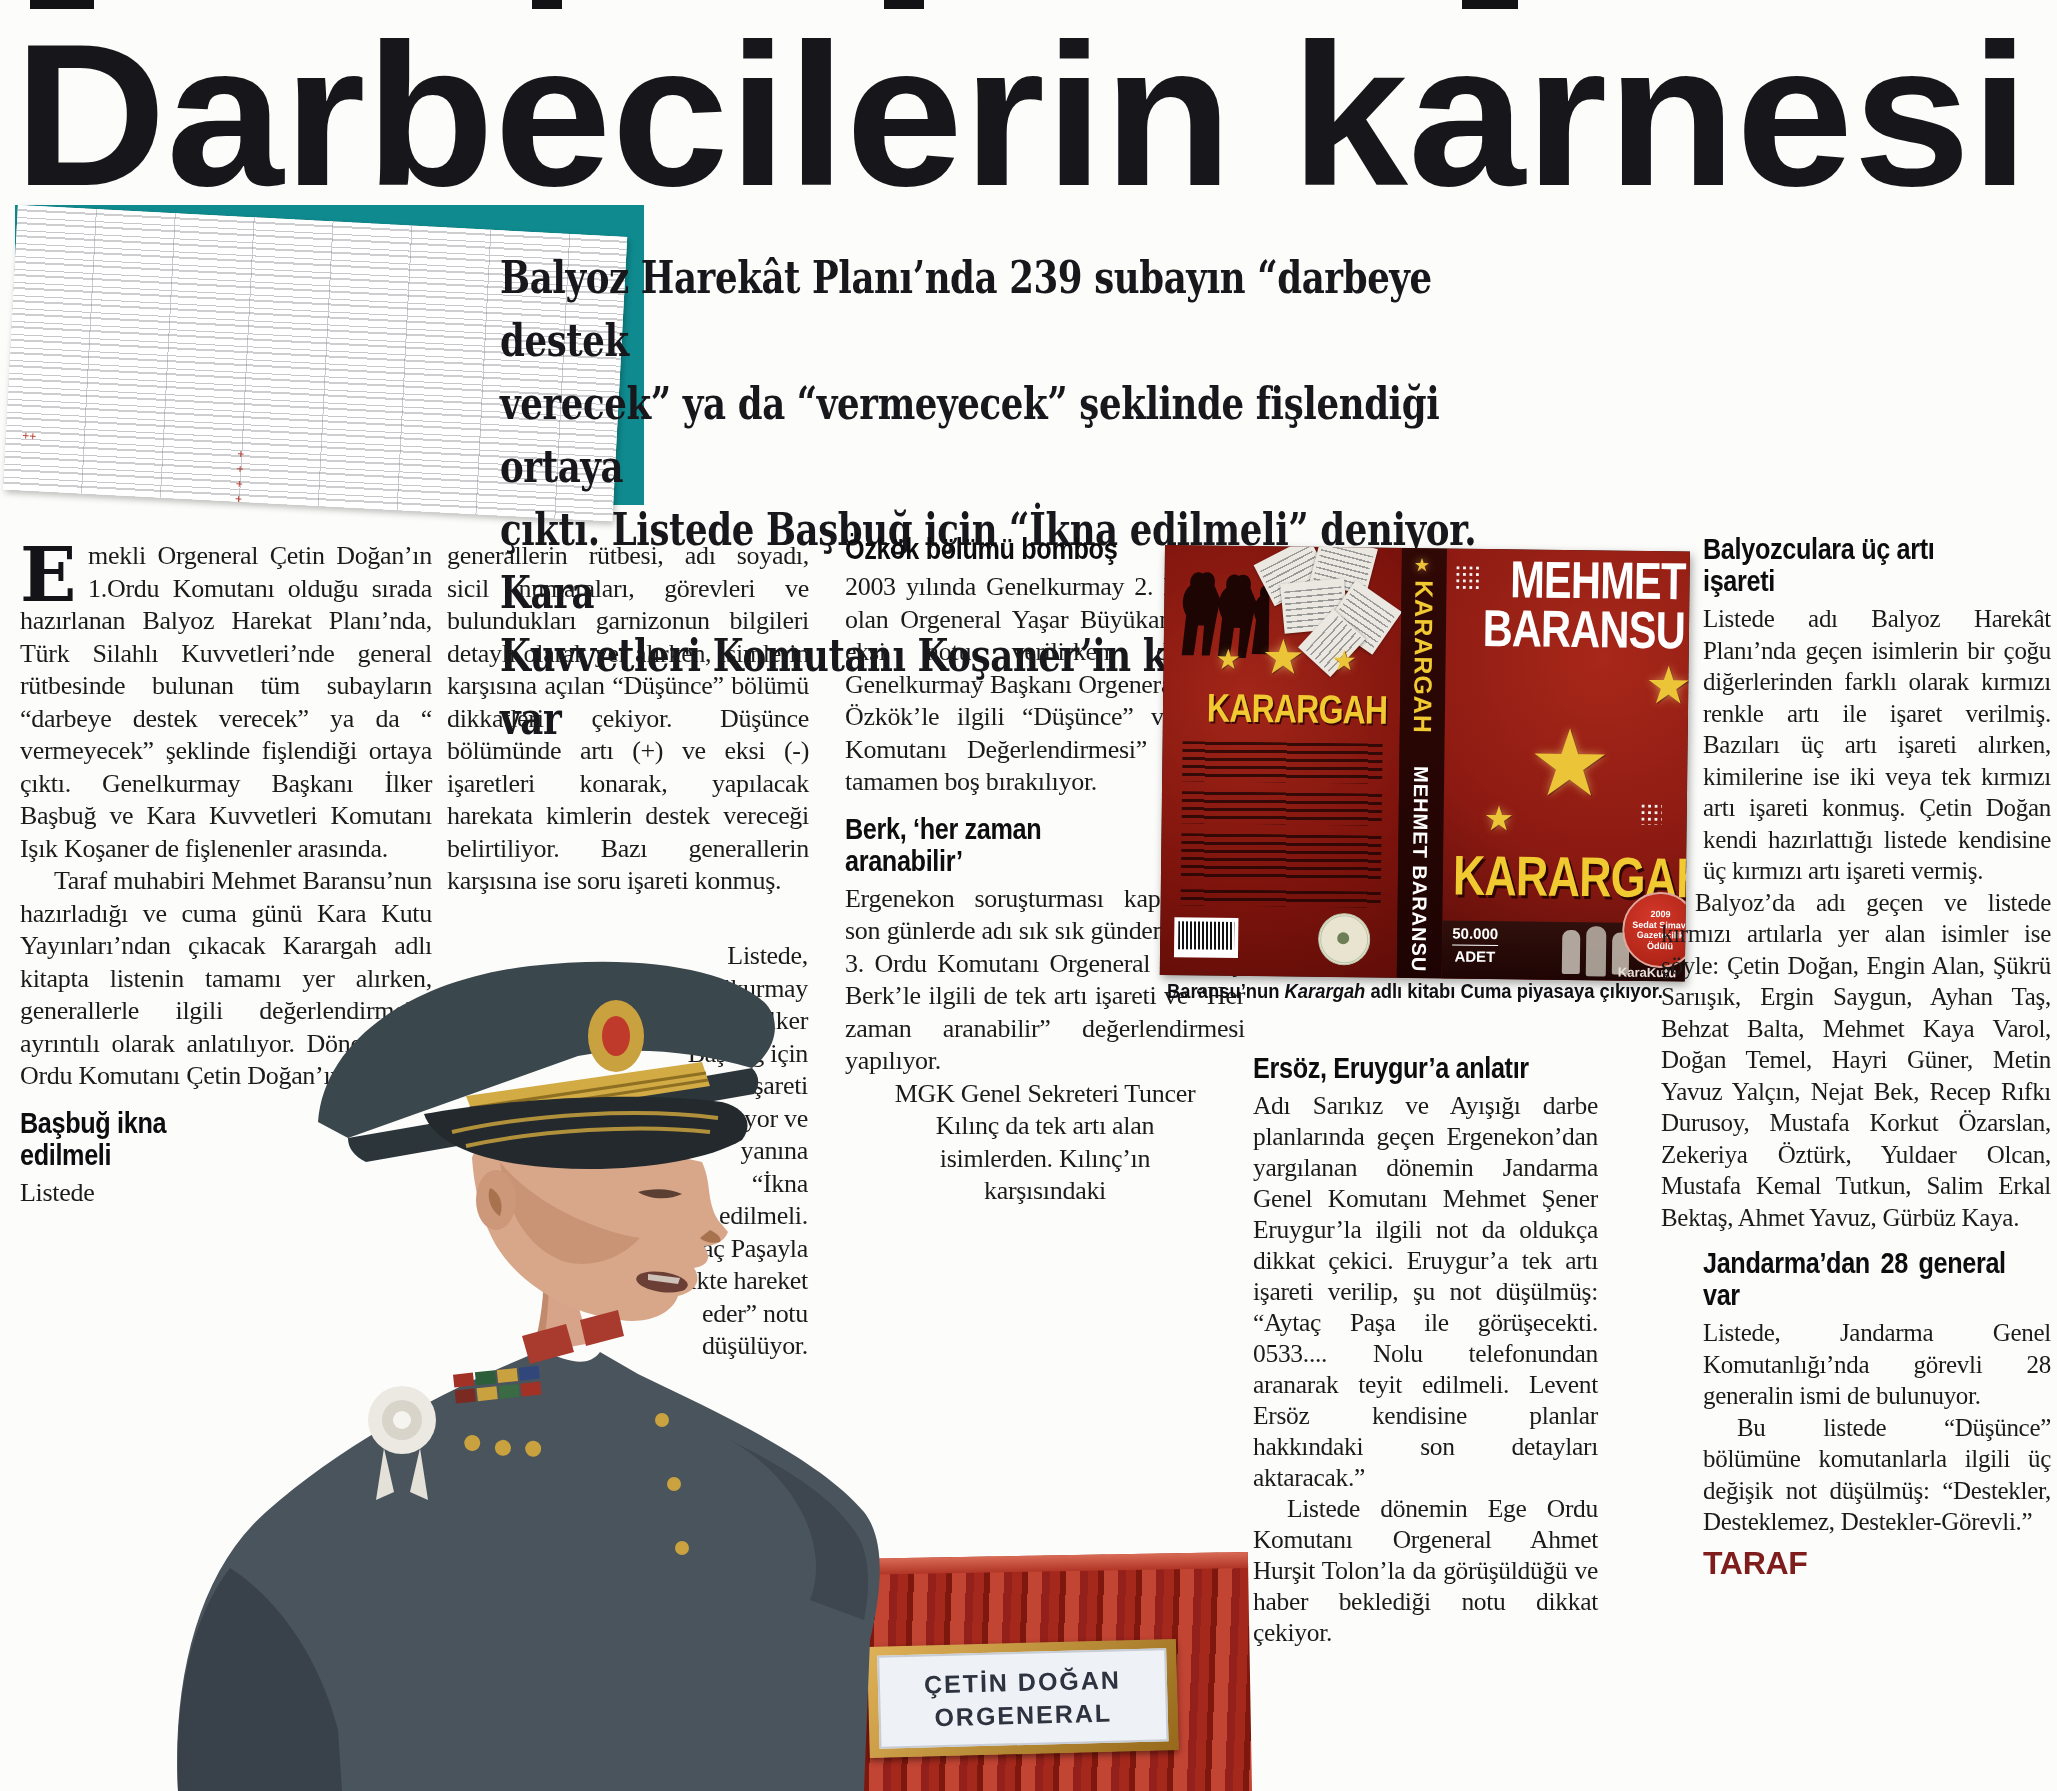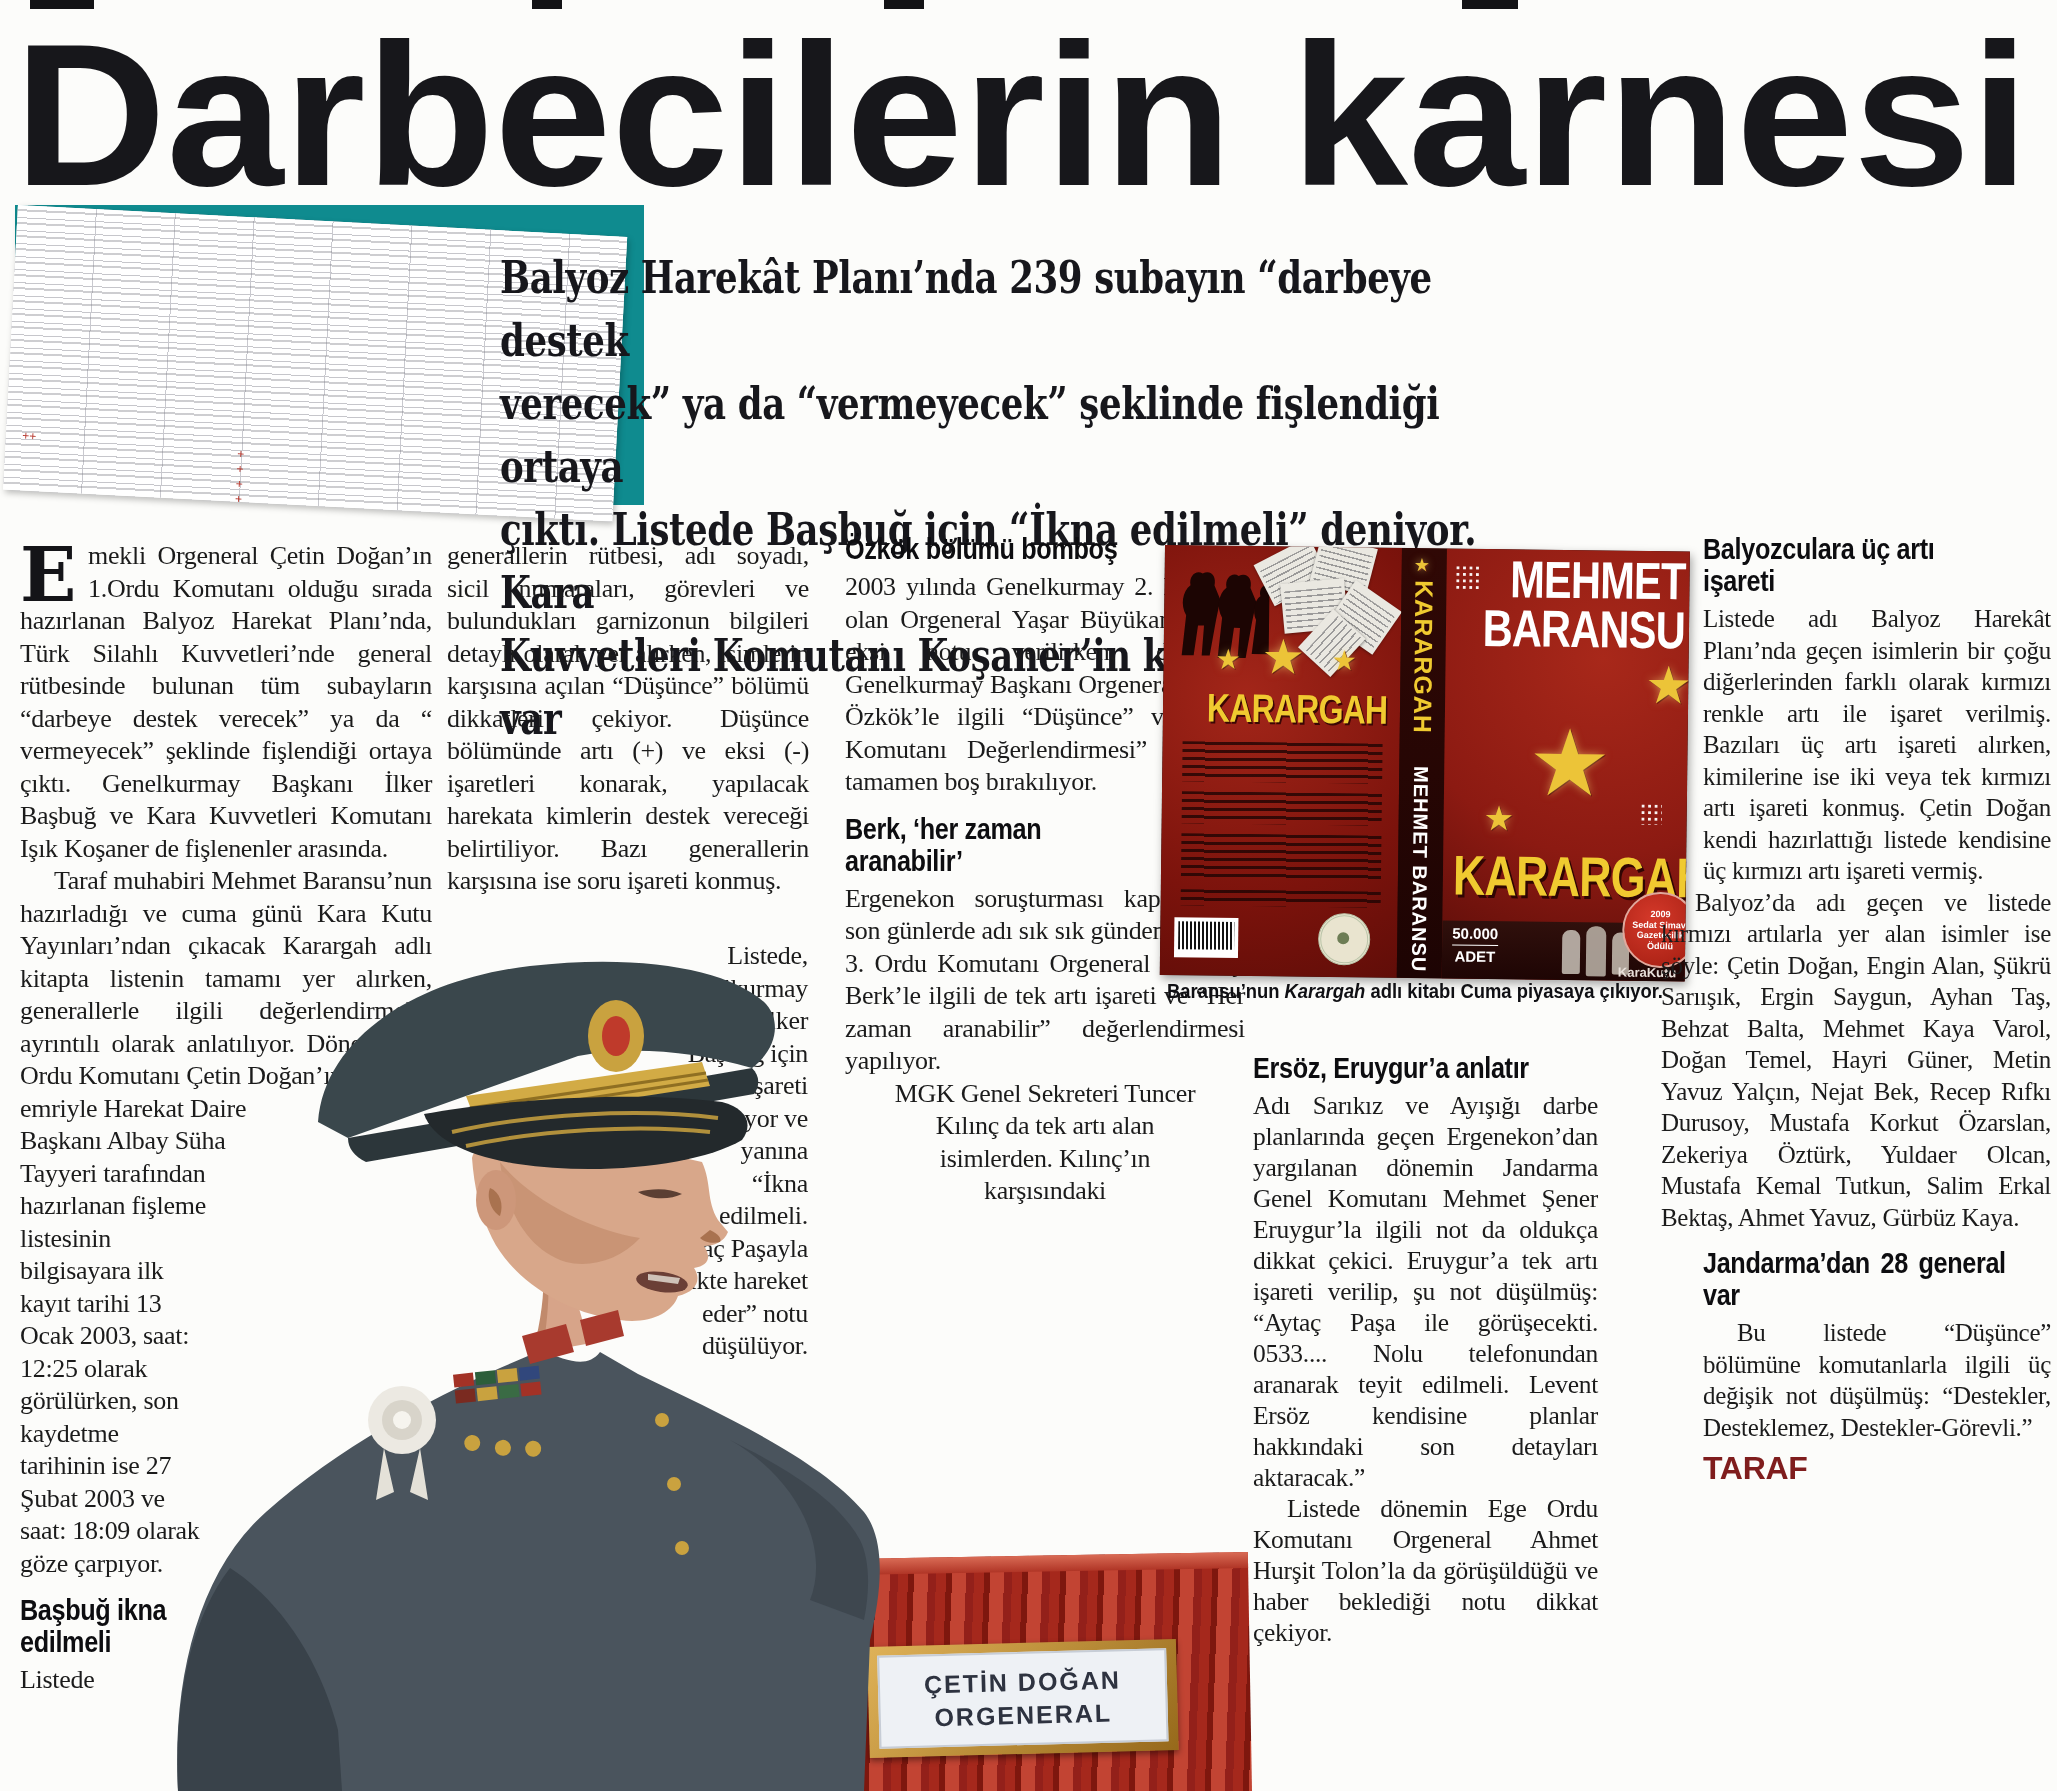--- a/index.html
+++ b/index.html
@@ -75,35 +75,20 @@
   <div class="abs scan-plus" style="left:22px;top:430px;">++</div>
 
   <div class="abs lede" style="left:500px;top:246px;">Balyoz Harekât Planı’nda 239 subayın “darbeye destek
 verecek” ya da “vermeyecek” şeklinde fişlendiği ortaya
 çıktı. Listede Başbuğ için “İkna edilmeli” deniyor. Kara
 Kuvvetleri Komutanı Koşaner’in karşısında ise ‘eksi’ var</div>
 
   <div class="abs body-text" style="left:20px;top:540px;width:412px;">
     <p><span class="dropcap">E</span><span>mekli Orgeneral Çetin Doğan’ın 1.Ordu Komutanı olduğu sırada hazırlanan Balyoz Harekat Planı’nda, Türk Silahlı Kuvvetleri’nde general rütbesinde bulunan tüm subayların “darbeye destek verecek” ya da “ vermeyecek” şeklinde fişlendiği ortaya çıktı. Genelkurmay Başkanı İlker Başbuğ ve Kara Kuvvetleri Komutanı Işık Koşaner de fişlenenler arasında.</span></p>
     <p class="ind">Taraf muhabiri Mehmet Baransu’nun hazırladığı ve cuma günü Kara Kutu Yayınları’ndan çıkacak Karargah adlı kitapta listenin tamamı yer alırken, generallerle ilgili değerlendirmeler ayrıntılı olarak anlatılıyor. Dönemin 1. Ordu Komutanı Çetin Doğan’ın</p>
-    <p class="prewrap" style="text-align:left;">emriyle Harekat Daire
-Başkanı Albay Süha
-Tayyeri tarafından
-hazırlanan fişleme
-listesinin
-bilgisayara ilk
-kayıt tarihi 13
-Ocak 2003, saat:
-12:25 olarak
-görülürken, son
-kaydetme
-tarihinin ise 27
-Şubat 2003 ve
-saat: 18:09 olarak
-göze çarpıyor.</p>
     <div class="col-header">Başbuğ ikna
 edilmeli</div>
     <p>Listede</p>
   </div>
 
   <div class="abs body-text" style="left:447px;top:540px;width:362px;font-family:Liberation Serif, serif;">
     <p>generallerin rütbesi, adı soyadı, sicil numaraları, görevleri ve bulundukları garnizonun bilgileri detaylı olarak yer alırken, isimlerin karşısına açılan “Düşünce” bölümü dikkatleri çekiyor. Düşünce bölümünde artı (+) ve eksi (-) işaretleri konarak, yapılacak harekata kimlerin destek vereceği belirtiliyor. Bazı generallerin karşısına ise soru işareti konmuş.</p>
   </div>
   <div class="abs body-text prewrap" style="left:540px;top:940px;width:268px;text-align:right;">Listede,
 Genelkurmay
@@ -267,17 +252,18 @@
     <p>Adı Sarıkız ve Ayışığı darbe planlarında geçen Ergenekon’dan yargılanan dönemin Jandarma Genel Komutanı Mehmet Şener Eruygur’la ilgili not da oldukça dikkat çekici. Eruygur’a tek artı işareti verilip, şu not düşülmüş: “Aytaç Paşa ile görüşecekti. 0533.... Nolu telefonundan aranarak teyit edilmeli. Levent Ersöz kendisine planlar hakkındaki son detayları aktaracak.”</p>
     <p class="ind">Listede dönemin Ege Ordu Komutanı Orgeneral Ahmet Hurşit Tolon’la da görüşüldüğü ve haber beklediği notu dikkat çekiyor.</p>
   </div>
 
   <div class="abs body-text col5-text" style="left:1703px;top:533px;width:348px;">
     <div class="col-header" style="margin-top:0;">Balyozculara üç artı
 işareti</div>
     <p>Listede adı Balyoz Harekât Planı’nda geçen isimlerin bir çoğu diğerlerinden farklı olarak kırmızı renkle artı ile işaret verilmiş. Bazıları üç artı işareti alırken, kimilerine ise iki veya tek kırmızı artı işareti konmuş. Çetin Doğan kendi hazırlattığı listede kendisine üç kırmızı artı işareti vermiş.</p>
     <p class="ind" style="margin-left:-42px;width:390px;">Balyoz’da adı geçen ve listede kırmızı artılarla yer alan isimler ise şöyle: Çetin Doğan, Engin Alan, Şükrü Sarıışık, Ergin Saygun, Ayhan Taş, Behzat Balta, Mehmet Kaya Varol, Doğan Temel, Hayri Güner, Metin Yavuz Yalçın, Nejat Bek, Recep Rıfkı Durusoy, Mustafa Korkut Özarslan, Zekeriya Öztürk, Yuldaer Olcan, Mustafa Kemal Tutkun, Salim Erkal Bektaş, Ahmet Yavuz, Gürbüz Kaya.</p>
     <div class="col-header">Jandarma’dan 28 general var</div>
+    <p>Listede, Jandarma Genel Komutanlığı’nda görevli 28 generalin ismi de bulunuyor.</p>
     <p class="ind">Bu listede “Düşünce” bölümüne komutanlarla ilgili üç değişik not düşülmüş: “Destekler, Desteklemez, Destekler-Görevli.”</p>
     <div class="credit">TARAF</div>
   </div>
 
 </div>
 
 </body></html>

